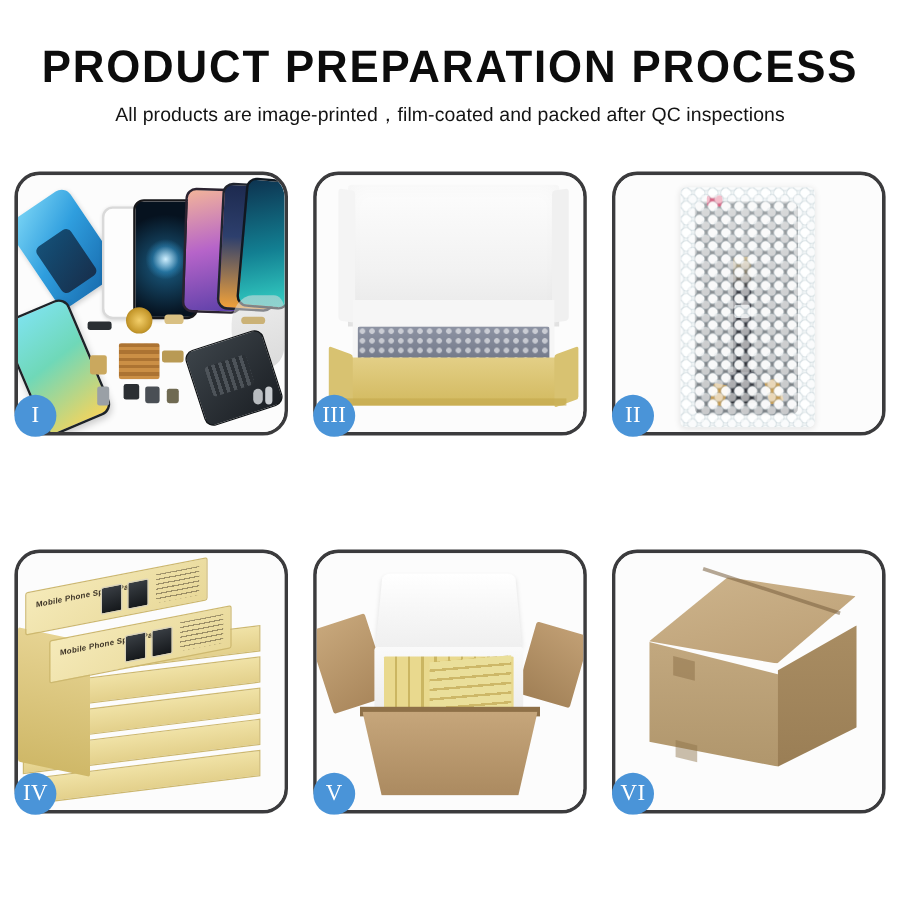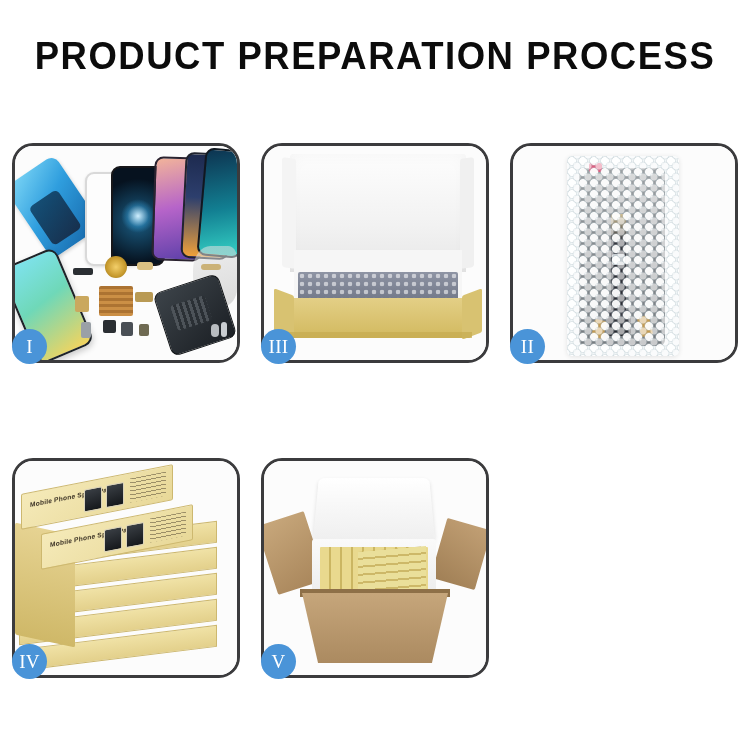--- a/index.html
+++ b/index.html
@@ -386,20 +386,21 @@
     position: absolute; left: 50px; top: 158px; width: 18px; height: 14px;
     background: rgba(140,112,72,.45);
     transform: skewY(14deg);
   }
 </style>
 </head>
 <body>
 
 <div id="header">
   <div id="page-title">PRODUCT PREPARATION PROCESS</div>
+  <div id="page-subtitle">All products are image-printed，film-coated and packed after QC inspections</div>
 </div>
 
 <div id="steps-grid">
 
   <div class="step-panel">
     <div class="panel-photo">
       <div class="ph scr-blue"></div>
       <div class="ph ph-white"></div>
       <div class="ph ph-dark"></div>
       <div class="ph ph-purple"></div>
@@ -486,14 +487,25 @@
       <div class="v-foam-lid"></div>
       <div class="v-foam-body"></div>
       <div class="v-yellow-fill"></div>
       <div class="v-yellow-fill2"></div>
       <div class="v-carton-rim"></div>
       <div class="v-carton-front"></div>
     </div>
     <div class="step-badge">V</div>
   </div>
 
+  <div class="step-panel">
+    <div class="panel-photo">
+      <div class="c6-top"></div>
+      <div class="c6-left"></div>
+      <div class="c6-right"></div>
+      <div class="c6-seam"></div>
+      <div class="c6-tab1"></div>
+      <div class="c6-tab2"></div>
+    </div>
+    <div class="step-badge">VI</div>
+  </div>
 
 </div>
 
 </body></html>

